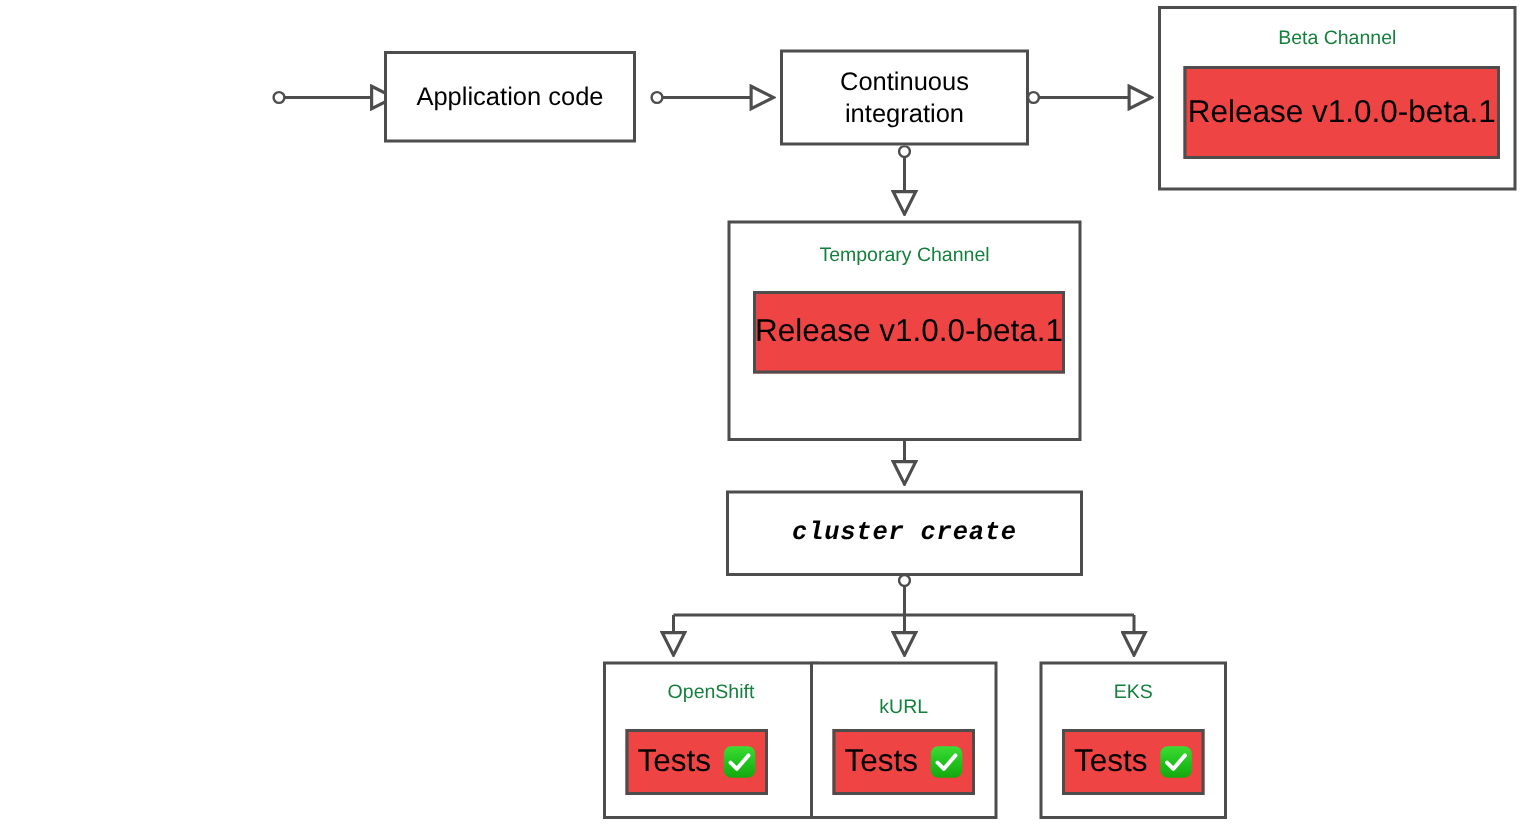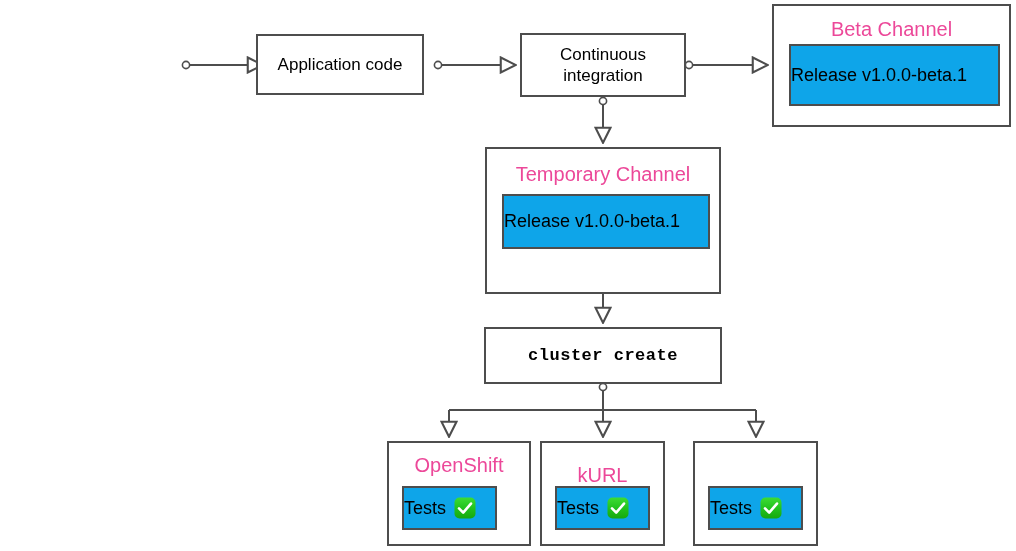--- a/index.html
+++ b/index.html
@@ -42,31 +42,32 @@
   }
   .node.container {
     display: block;
     padding: 0;
   }
   .container-title {
     position: absolute;
     left: 0;
     right: 0;
     text-align: center;
-    font-size: 20px;
-    color: #ec4899;
+    font-size: 13px;
+    color: #15803d;
   }
   .inner-node {
     position: absolute;
     box-sizing: border-box;
     border: 2px solid #4d4d4d;
-    background: #0ea5e9;
+    background: #ef4444;
     display: flex;
     align-items: center;
-    font-size: 18px;
+    justify-content: center;
+    font-size: 21px;
     color: #000000;
     white-space: nowrap;
   }
   .mono {
     font-family: "Liberation Mono", monospace;
     font-weight: bold;
     font-size: 17px;
     letter-spacing: 0.5px;
   }
   .tests-row {
@@ -155,25 +156,25 @@
     </div>
   </div>
 
   <div class="node container" style="left:485px; top:147px; width:236px; height:147px;">
     <div class="container-title" style="top:13px;">Temporary Channel</div>
     <div class="inner-node" style="left:15px; top:45px; width:208px; height:55px;">
       <span>Release v1.0.0-beta.1</span>
     </div>
   </div>
 
-  <div class="node" style="left:484px; top:327px; width:238px; height:57px;">
+  <div class="node" style="left:484px; top:327px; width:238px; height:57px;font-style:italic;">
     <span class="mono">cluster create</span>
   </div>
 
-  <div class="node container" style="left:387px; top:441px; width:144px; height:105px;">
+  <div class="node container" style="left:402px; top:441px; width:144px; height:105px;">
     <div class="container-title" style="top:10px;">OpenShift</div>
     <div class="inner-node" style="left:13px; top:43px; width:95px; height:44px;">
       <span class="tests-row">
         <span>Tests</span>
         <span class="check-icon">
           <svg width="22" height="22" viewBox="0 0 22 22" xmlns="http://www.w3.org/2000/svg">
             <defs>
               <linearGradient id="gchk1" x1="0" y1="0" x2="0" y2="1">
                 <stop offset="0" stop-color="#3ddc34"></stop>
                 <stop offset="0.5" stop-color="#22c31e"></stop>
@@ -204,20 +205,21 @@
             </defs>
             <rect x="0.5" y="0.5" width="21" height="21" rx="5" ry="5" fill="url(#gchk2)"></rect>
             <path d="M 5 11.4 L 9.2 15.6 L 17 6.6" fill="none" stroke="#ffffff" stroke-width="2.6" stroke-linecap="round" stroke-linejoin="round"></path>
           </svg>
         </span>
       </span>
     </div>
   </div>
 
   <div class="node container" style="left:693px; top:441px; width:125px; height:105px;">
+    <div class="container-title" style="top:10px;">EKS</div>
     <div class="inner-node" style="left:13px; top:43px; width:95px; height:44px;">
       <span class="tests-row">
         <span>Tests</span>
         <span class="check-icon">
           <svg width="22" height="22" viewBox="0 0 22 22" xmlns="http://www.w3.org/2000/svg">
             <defs>
               <linearGradient id="gchk3" x1="0" y1="0" x2="0" y2="1">
                 <stop offset="0" stop-color="#3ddc34"></stop>
                 <stop offset="0.5" stop-color="#22c31e"></stop>
                 <stop offset="1" stop-color="#16a80f"></stop>

